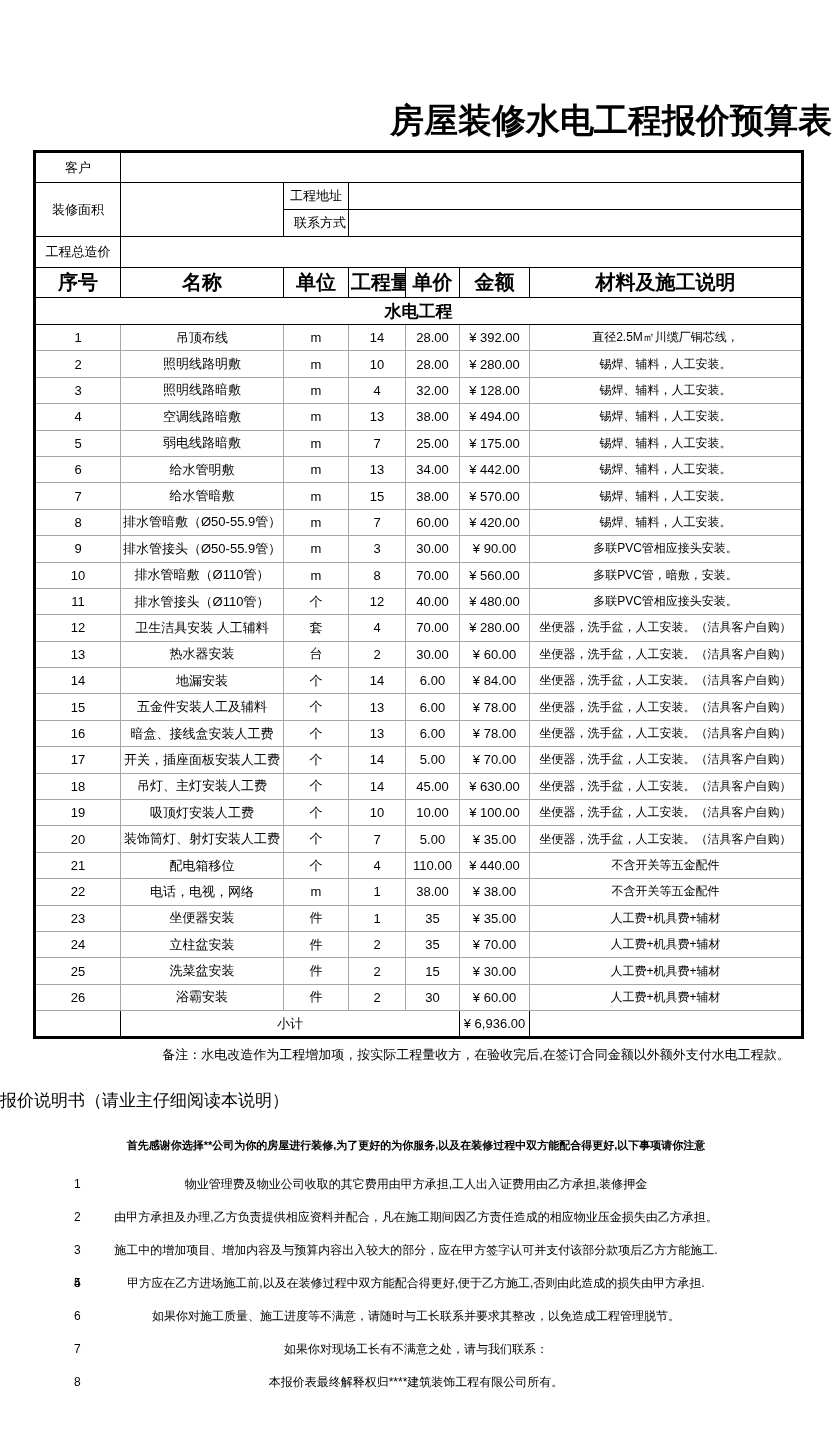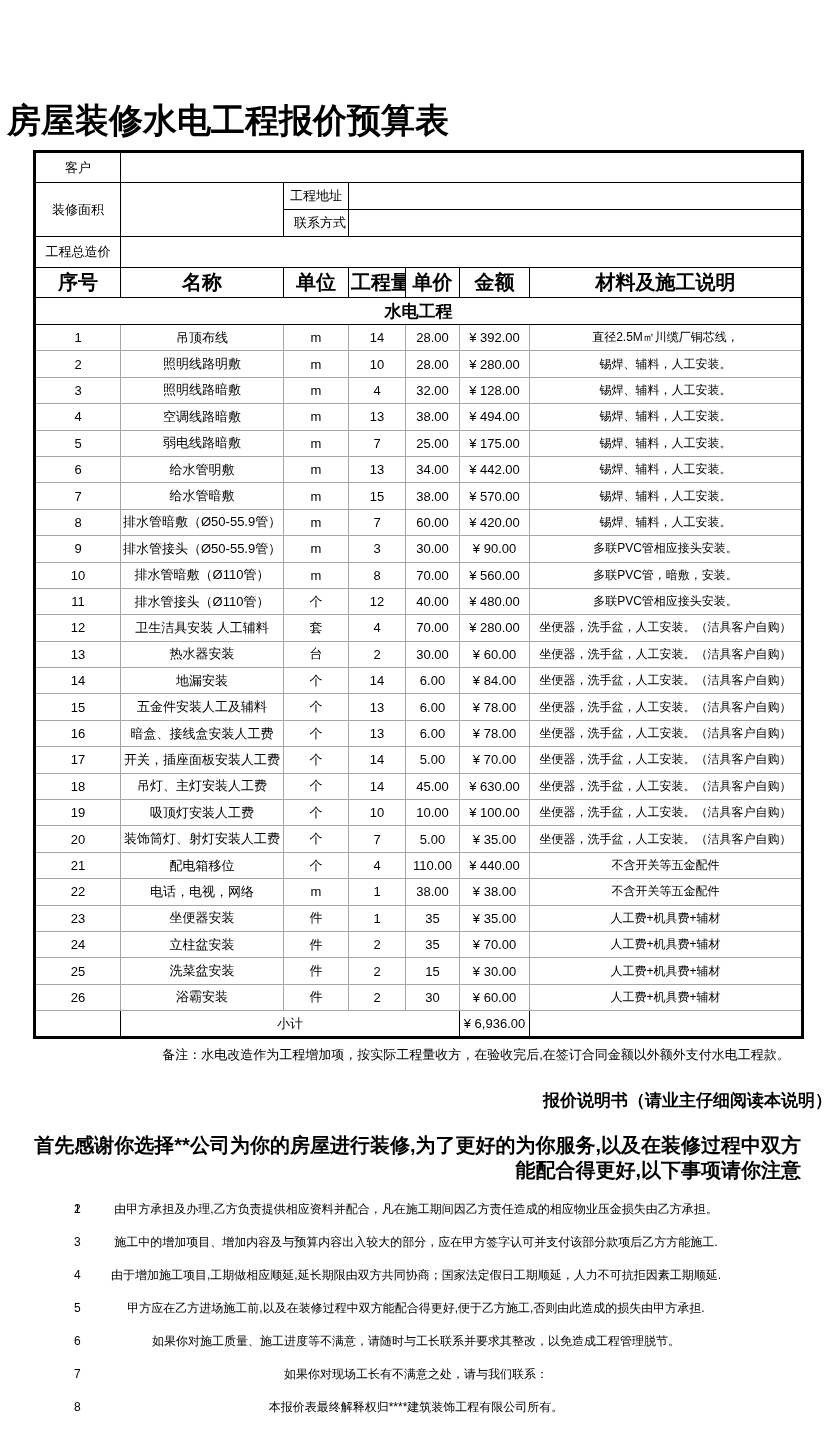--- a/index.html
+++ b/index.html
@@ -7,21 +7,21 @@
     position: relative;
     width: 832px;
     height: 1435px;
     background: #fff;
     color: #000;
     font-family: "Liberation Sans", sans-serif;
     overflow: hidden;
   }
   .title {
     padding-top: 99px;
-    text-align: left;
+    text-align: right;
     font-family: "Liberation Serif", serif;
     font-weight: bold;
     font-size: 34px;
     line-height: 44px;
     padding-left: 7px;
   }
   table.sheet {
     margin: 7px 0 0 33px;
     width: 768px;
     border-collapse: collapse;
@@ -57,30 +57,30 @@
   tr.data-row td.desc-cell { font-size: 12px; margin-top: 29px; }
   tr.subtotal-row td { height: 25px; }
   .note {
     margin: 7px 0 0 120px;
     font-size: 13px;
     white-space: nowrap;
     text-align: center;
   }
   .stmt-heading {
     margin-top: 25px;
-    text-align: right;
-    font-weight: bold;
+    text-align: left;
+    font-weight: normal;
     font-size: 17px;
   }
   .stmt-intro {
     margin: 21px auto 16px;
     width: 770px;
-    text-align: right;
+    text-align: center;
     font-weight: bold;
-    font-size: 20px;
+    font-size: 11px;
     line-height: 25px;
   }
   .stmt-items { margin-top: 8px; }
   .stmt-item {
     position: relative;
     margin-top: 20px;
     text-align: center;
     font-size: 12px;
     line-height: 13px;
     padding: 0 40px;
@@ -385,23 +385,23 @@
       </tr>
     </tbody>
   </table>
 
   <div class="note">备注：水电改造作为工程增加项，按实际工程量收方，在验收完后,在签订合同金额以外额外支付水电工程款。</div>
 
   <div class="stmt-heading">报价说明书（请业主仔细阅读本说明）</div>
   <div class="stmt-intro">首先感谢你选择**公司为你的房屋进行装修,为了更好的为你服务,以及在装修过程中双方能配合得更好,以下事项请你注意</div>
 
   <div class="stmt-items">
-      <div class="stmt-item"><span class="no">1</span></div>
+      <div class="stmt-item"><span class="no">1</span><span>物业管理费及物业公司收取的其它费用由甲方承担,工人出入证费用由乙方承担,装修押金</span></div>
       <div class="stmt-item"><span class="no">2</span><span>由甲方承担及办理,乙方负责提供相应资料并配合，凡在施工期间因乙方责任造成的相应物业压金损失由乙方承担。</span></div>
       <div class="stmt-item"><span class="no">3</span><span>施工中的增加项目、增加内容及与预算内容出入较大的部分，应在甲方签字认可并支付该部分款项后乙方方能施工.</span></div>
-      <div class="stmt-item"><span class="no">4</span><span>由于增加施工项目,工期做相应顺延,延长期限由双方共同协商；国家法定假日工期顺延，人力不可抗拒因素工期顺延.</span></div>
+      <div class="stmt-item"><span class="no">4</span></div>
       <div class="stmt-item"><span class="no">5</span><span>甲方应在乙方进场施工前,以及在装修过程中双方能配合得更好,便于乙方施工,否则由此造成的损失由甲方承担.</span></div>
       <div class="stmt-item"><span class="no">6</span><span>如果你对施工质量、施工进度等不满意，请随时与工长联系并要求其整改，以免造成工程管理脱节。</span></div>
       <div class="stmt-item"><span class="no">7</span><span>如果你对现场工长有不满意之处，请与我们联系：</span></div>
       <div class="stmt-item"><span class="no">8</span><span>本报价表最终解释权归****建筑装饰工程有限公司所有。</span></div>
     </div>
 
 </div>
 
 </body></html>

